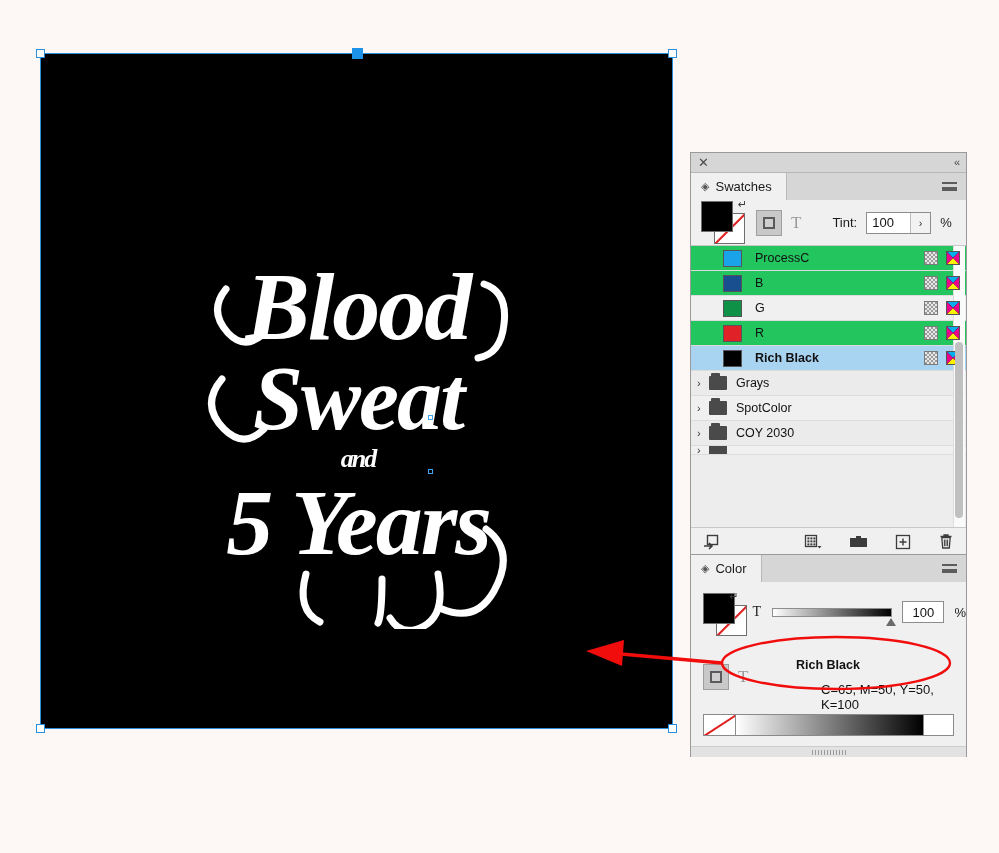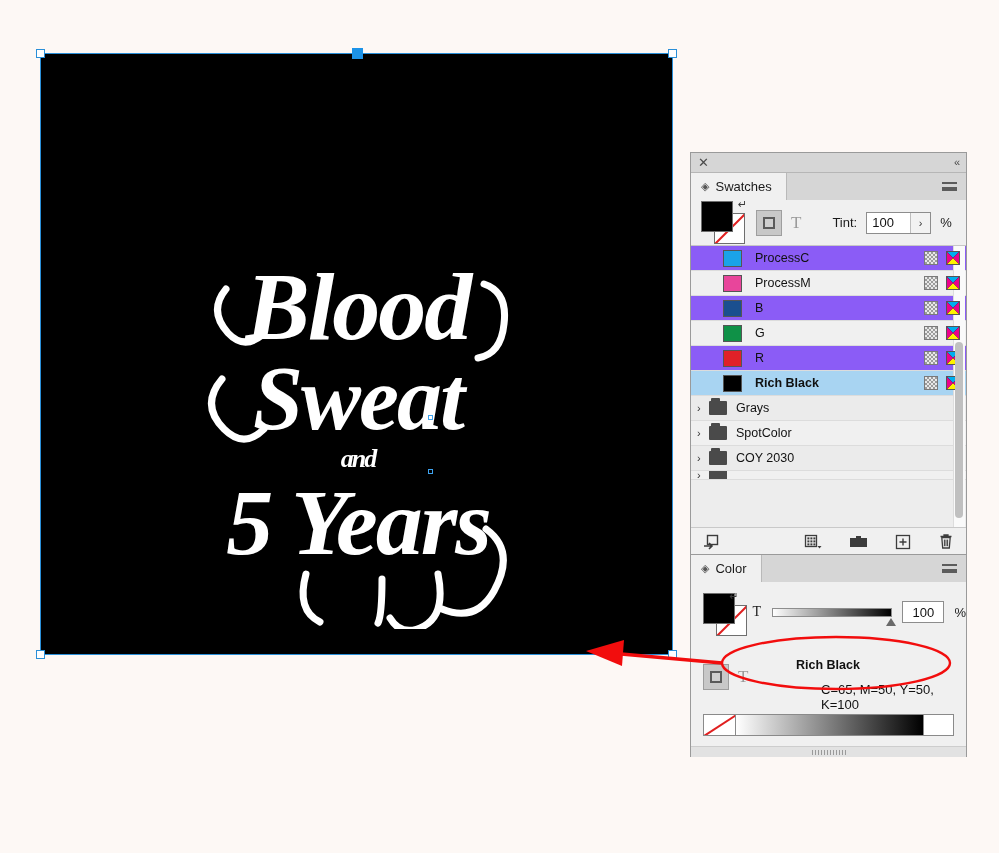--- a/index.html
+++ b/index.html
@@ -8,21 +8,21 @@
     width: 999px; height: 853px;
     overflow: hidden;
     font-family: "Liberation Sans", sans-serif;
   }
   body { background: #fdf8f5; position: relative; }
 
   
   #artboard-wrap {
     position: absolute;
     left: 41px; top: 54px;
-    width: 631px; height: 600px;
+    width: 631px; height: 674px;
   }
   #artboard {
     position: absolute; inset: 0;
     background: #000000;
     outline: 1px solid #2a8fd8;
   }
   .handle {
     position: absolute;
     width: 9px; height: 9px;
     background: #ffffff;
@@ -195,21 +195,21 @@
     border-top: 1px solid #c7c7c7;
   }
   .sw-row {
     height: 25px;
     display: flex; align-items: center;
     padding: 0 6px 0 8px;
     border-bottom: 1px solid #dcdcdc;
     cursor: pointer;
     background: #f0f0f0;
   }
-  .sw-row.alt { background: #8b5cf6; justify-content: center; }
+  .sw-row.alt { background: #22c55e; justify-content: center; }
   .sw-row.selected { background: #a8d4f2; }
   .sw-row.selected .sw-name { font-weight: bold; }
   .sw-chip {
     width: 19px; height: 17px;
     border: 1px solid #555;
     margin-left: 24px;
     flex: none;
   }
   .sw-name {
     font-size: 12.5px; color: #111;
@@ -451,33 +451,20 @@
         <div class="ico-tint"></div>
         <div class="ico-cmyk">
             <i class="q qt"></i>
             <i class="q qb"></i>
             <i class="q ql"></i>
             <i class="q qr"></i>
           </div>
       </div>
     </div>
 
-    <div class="sw-row">
-      <div class="sw-chip" style="background:#e8459b;"></div>
-      <div class="sw-name">ProcessM</div>
-      <div class="sw-icons">
-        <div class="ico-tint"></div>
-        <div class="ico-cmyk">
-            <i class="q qt"></i>
-            <i class="q qb"></i>
-            <i class="q ql"></i>
-            <i class="q qr"></i>
-          </div>
-      </div>
-    </div>
 
     <div class="sw-row alt">
       <div class="sw-chip" style="background:#1a4f8f;"></div>
       <div class="sw-name">B</div>
       <div class="sw-icons">
         <div class="ico-tint"></div>
         <div class="ico-cmyk">
             <i class="q qt"></i>
             <i class="q qb"></i>
             <i class="q ql"></i>

